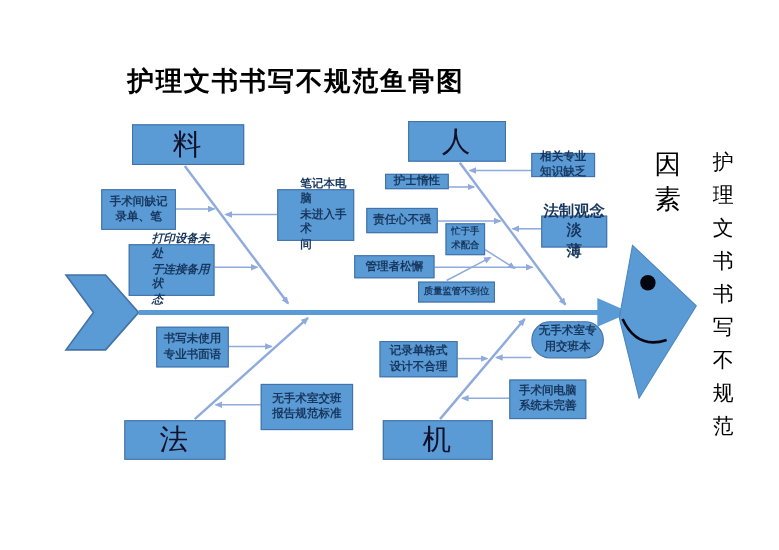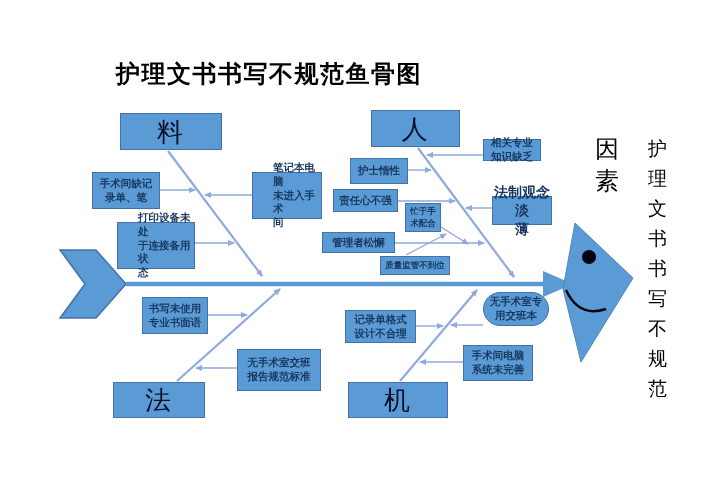--- a/index.html
+++ b/index.html
@@ -83,25 +83,25 @@
   </div>
   <div class="box cat" style="left:348px;top:382px;width:100px;height:36px;">
     <span>机</span>
   </div>
 
   <div class="box" style="left:92px;top:172px;width:68px;height:37px;font-size:10.5px;">手术间缺记
 录单、笔</div>
   <div class="box leftalign" style="left:252px;top:172px;width:70px;height:47px;font-size:10.5px;">笔记本电脑
 未进入手术
 间</div>
-  <div class="box leftalign" style="left:117px;top:222px;width:78px;height:47px;font-size:10.5px;">打印设备未处
+  <div class="box leftalign" style="left:117px;top:222px;width:78px;height:47px;font-size:10.5px;font-style:italic;">打印设备未处
 于连接备用状
 态</div>
 
-  <div class="box" style="left:350px;top:158px;width:58px;height:26px;font-size:10.5px;">护士惰性</div>
+  <div class="box" style="left:350px;top:158px;width:58px;height:14px;font-size:10.5px;">护士惰性</div>
   <div class="box" style="left:483px;top:139px;width:58px;height:22px;font-size:10.5px;">相关专业
 知识缺乏</div>
   <div class="box" style="left:333px;top:189px;width:65px;height:23px;font-size:10.5px;">责任心不强</div>
   <div class="box" style="left:492px;top:196px;width:60px;height:29px;font-size:14px;">法制观念淡
 薄</div>
   <div class="box" style="left:405px;top:203px;width:36px;height:29px;font-size:8.5px;">忙于手
 术配合</div>
   <div class="box" style="left:322px;top:232px;width:73px;height:21px;font-size:10.5px;">管理者松懈</div>
   <div class="box" style="left:380px;top:256px;width:70px;height:19px;font-size:8.5px;">质量监管不到位</div>
 

